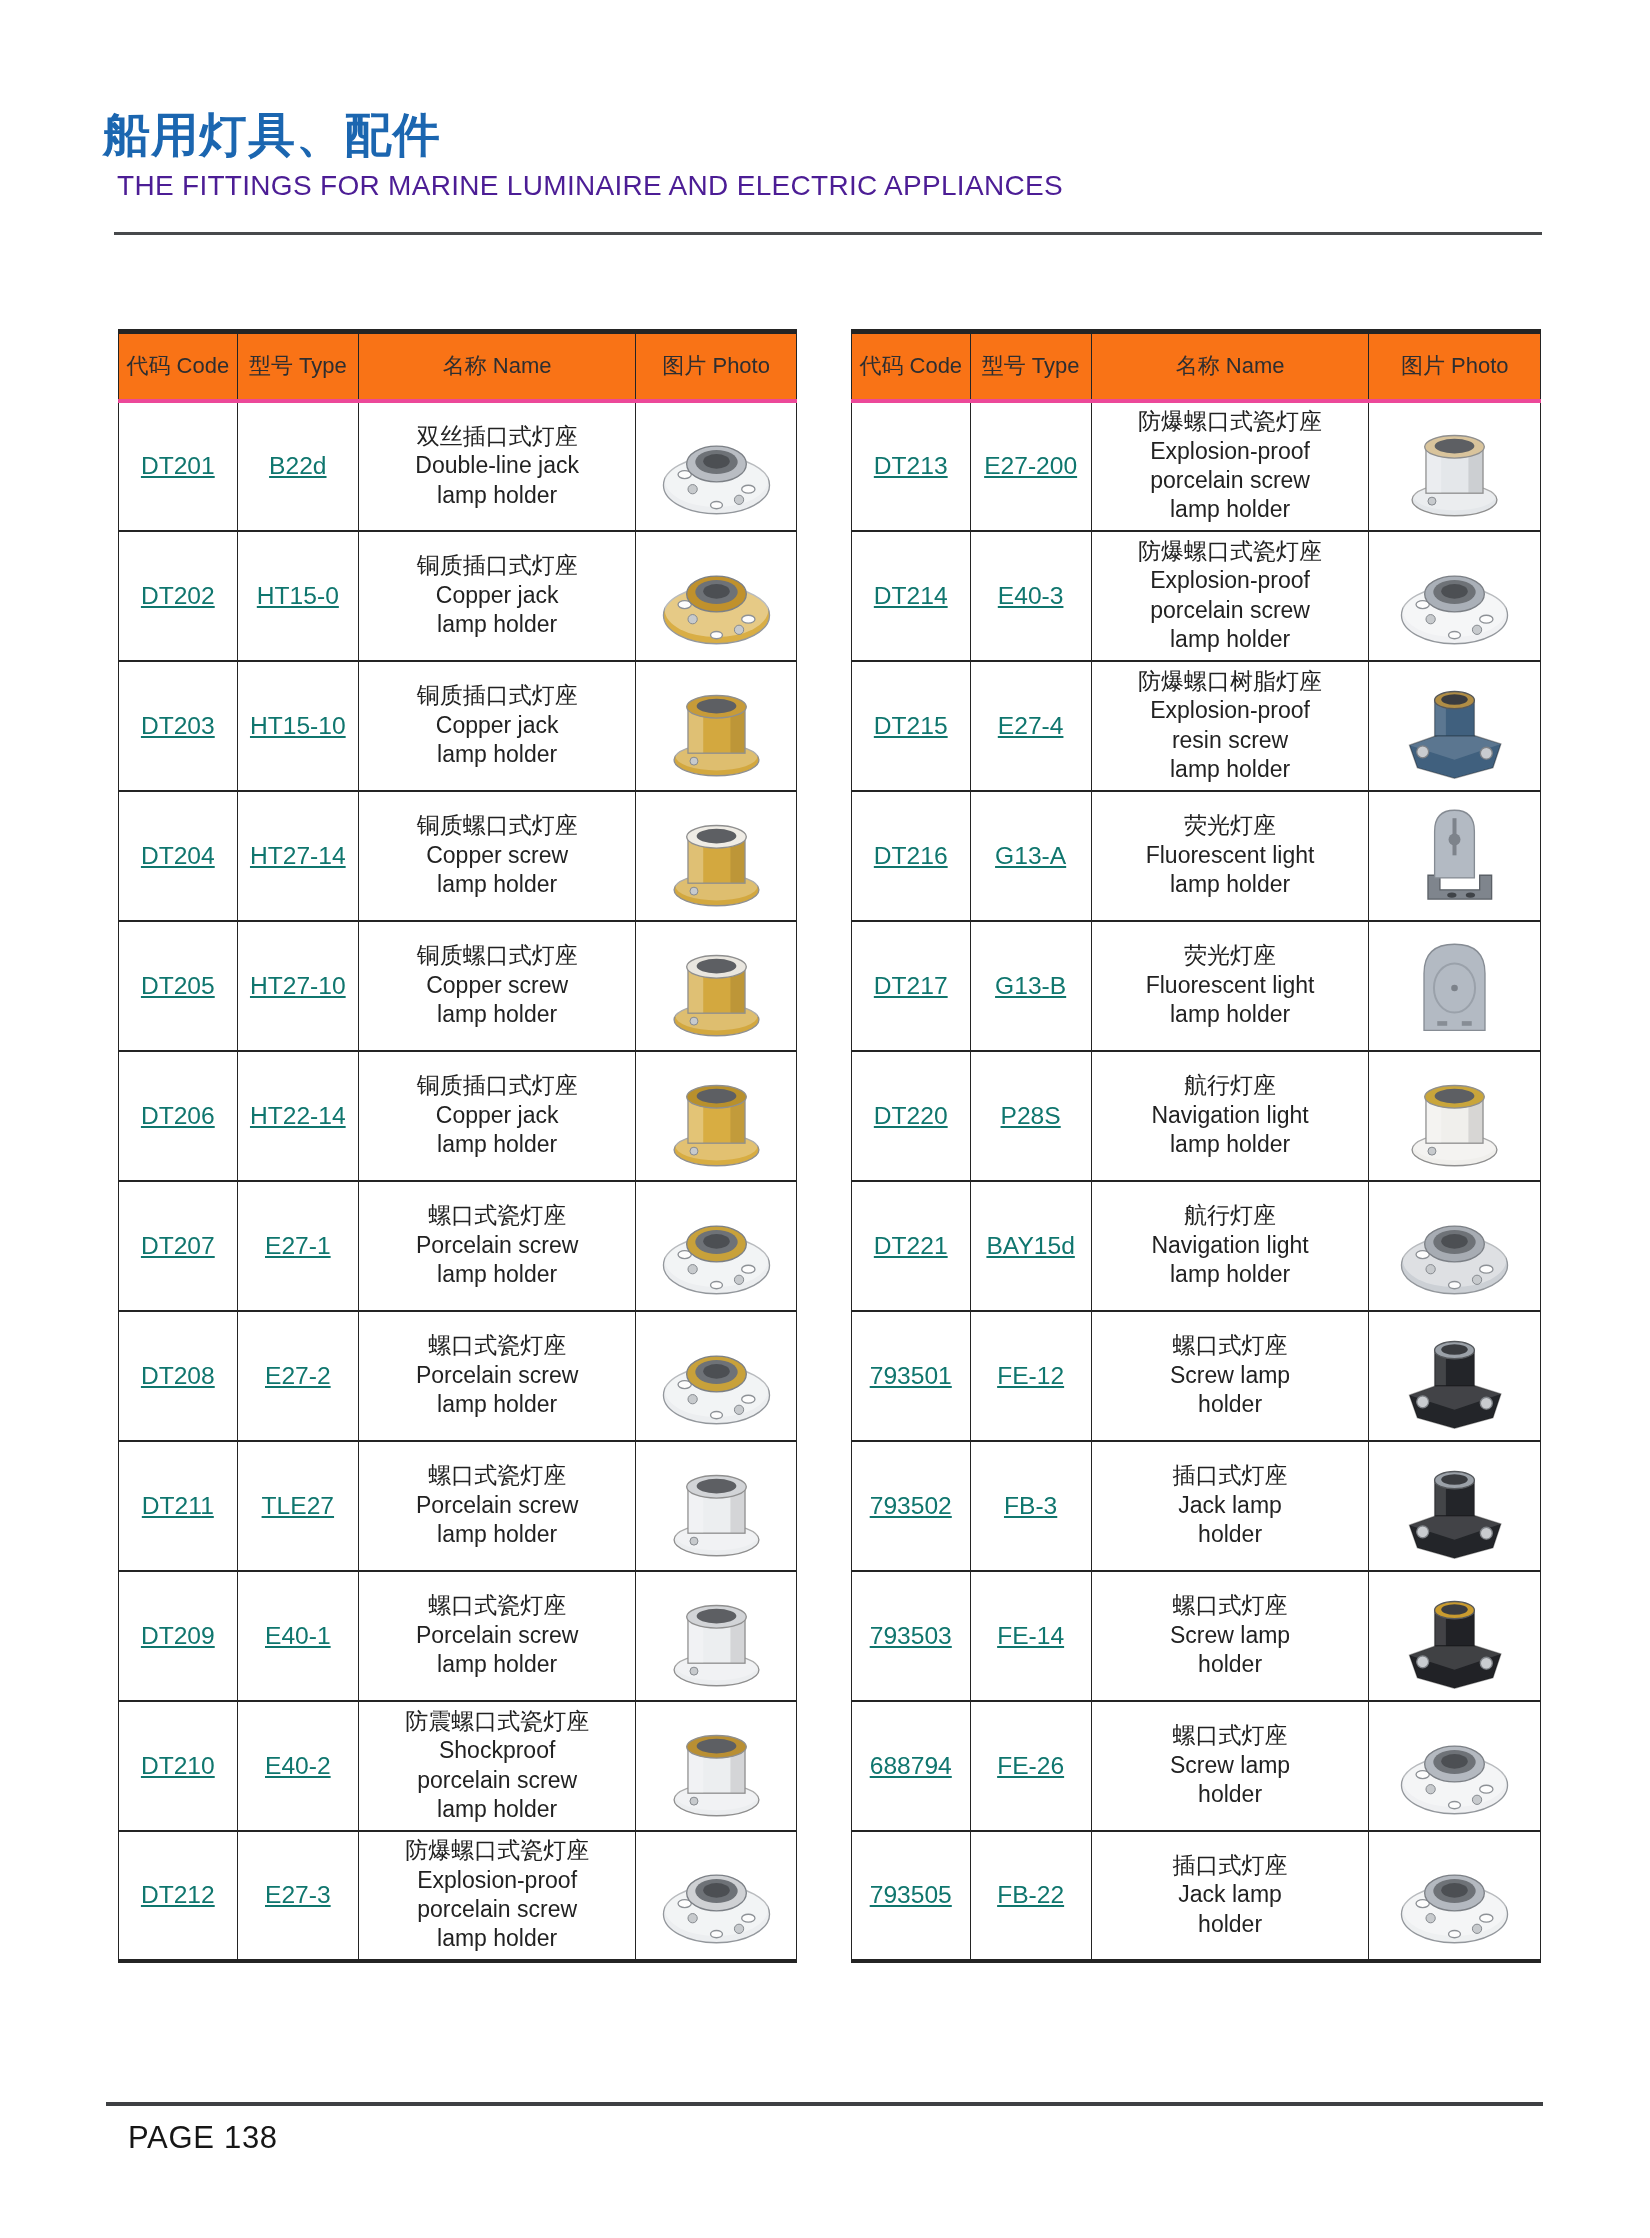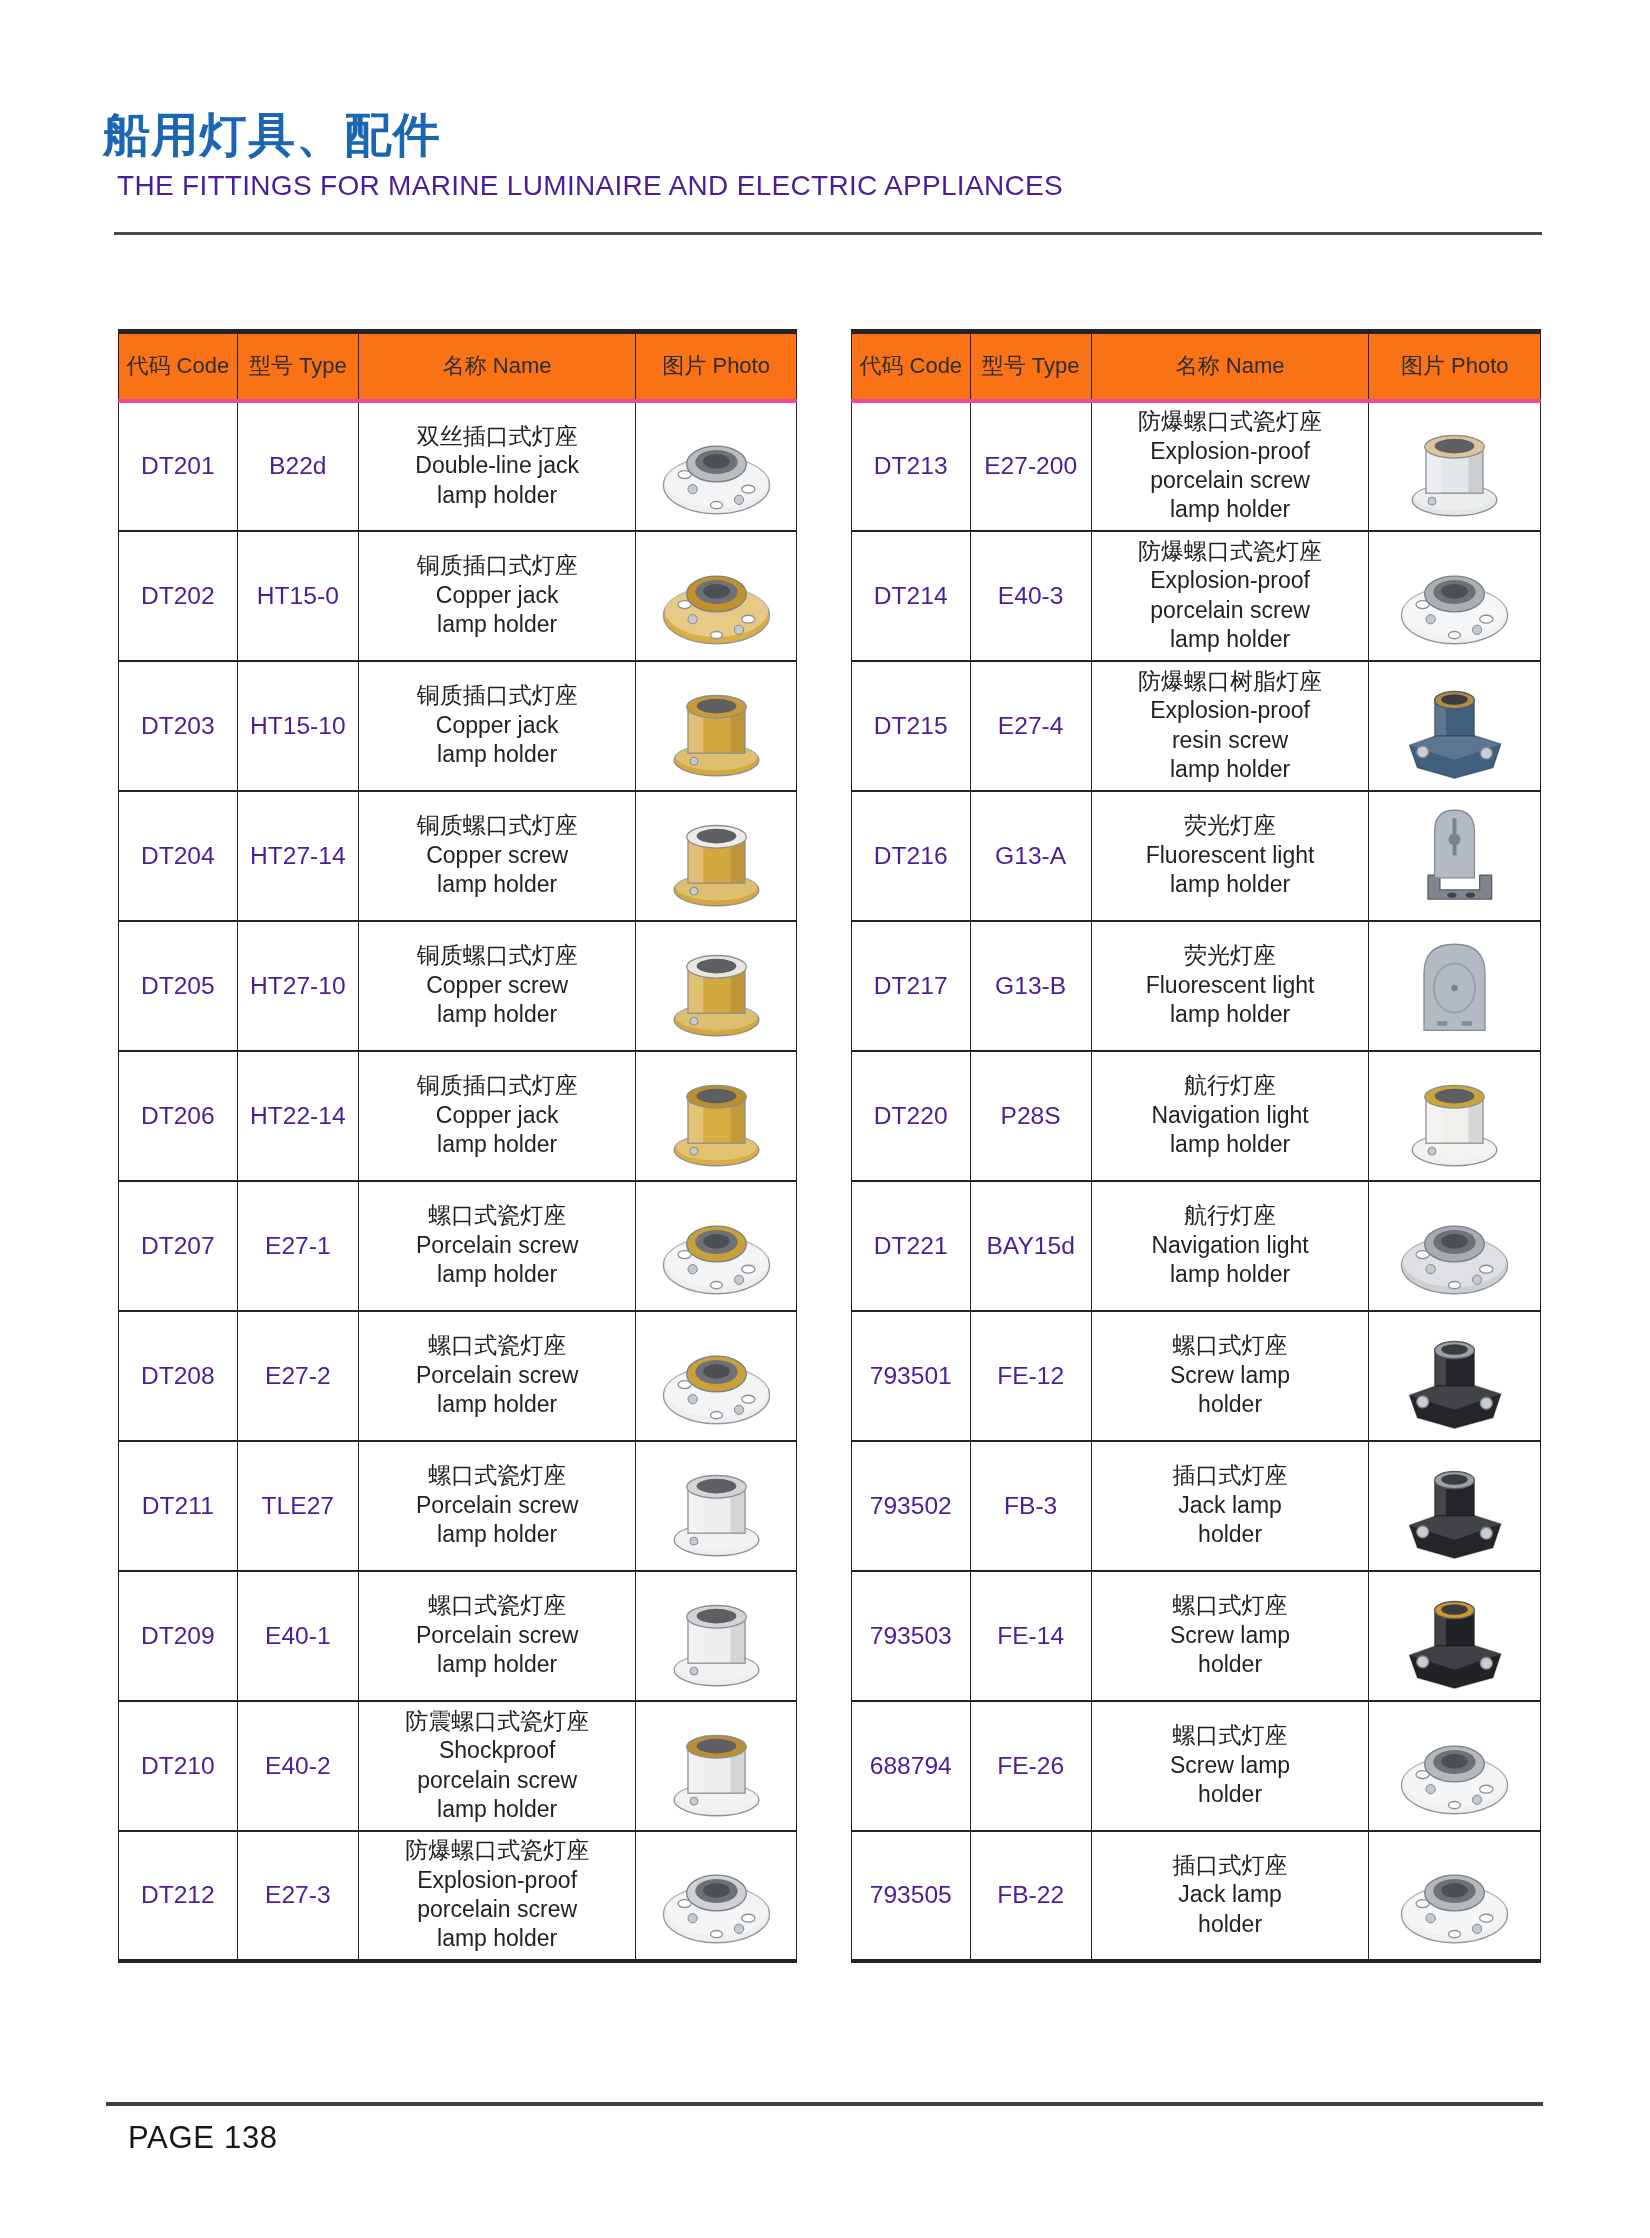--- a/index.html
+++ b/index.html
@@ -36,21 +36,21 @@
     text-align:center; vertical-align:middle;
   }
   th:first-child { border-left:none; }
   td {
     height:130px;
     border-left:1.3px solid #242424; border-top:2.7px solid #242424;
     text-align:center; vertical-align:middle;
   }
   td:first-child { border-left:none; }
   tbody tr:first-child td { border-top:none; }
-  .code-cell, .type-cell { font-size:24.6px; color:#4c1d95; }
+  .code-cell, .type-cell { font-size:24.6px; color:#0f766e;text-decoration:underline; }
   .name-cell { padding:4px 6.7px; }
   .name-line { font-size:23px; line-height:1.28; color:#222; }
   .photo-cell svg { display:block; margin:0 auto; }
   .footer-rule {
     position:absolute; left:106px; top:2102px; width:1437px; height:4px;
     background:#3e4043;
   }
   .page-number {
     position:absolute; left:120px; top:2120px;
     font-size:31px; color:#161616; letter-spacing:0.7px;margin-left:8px;

